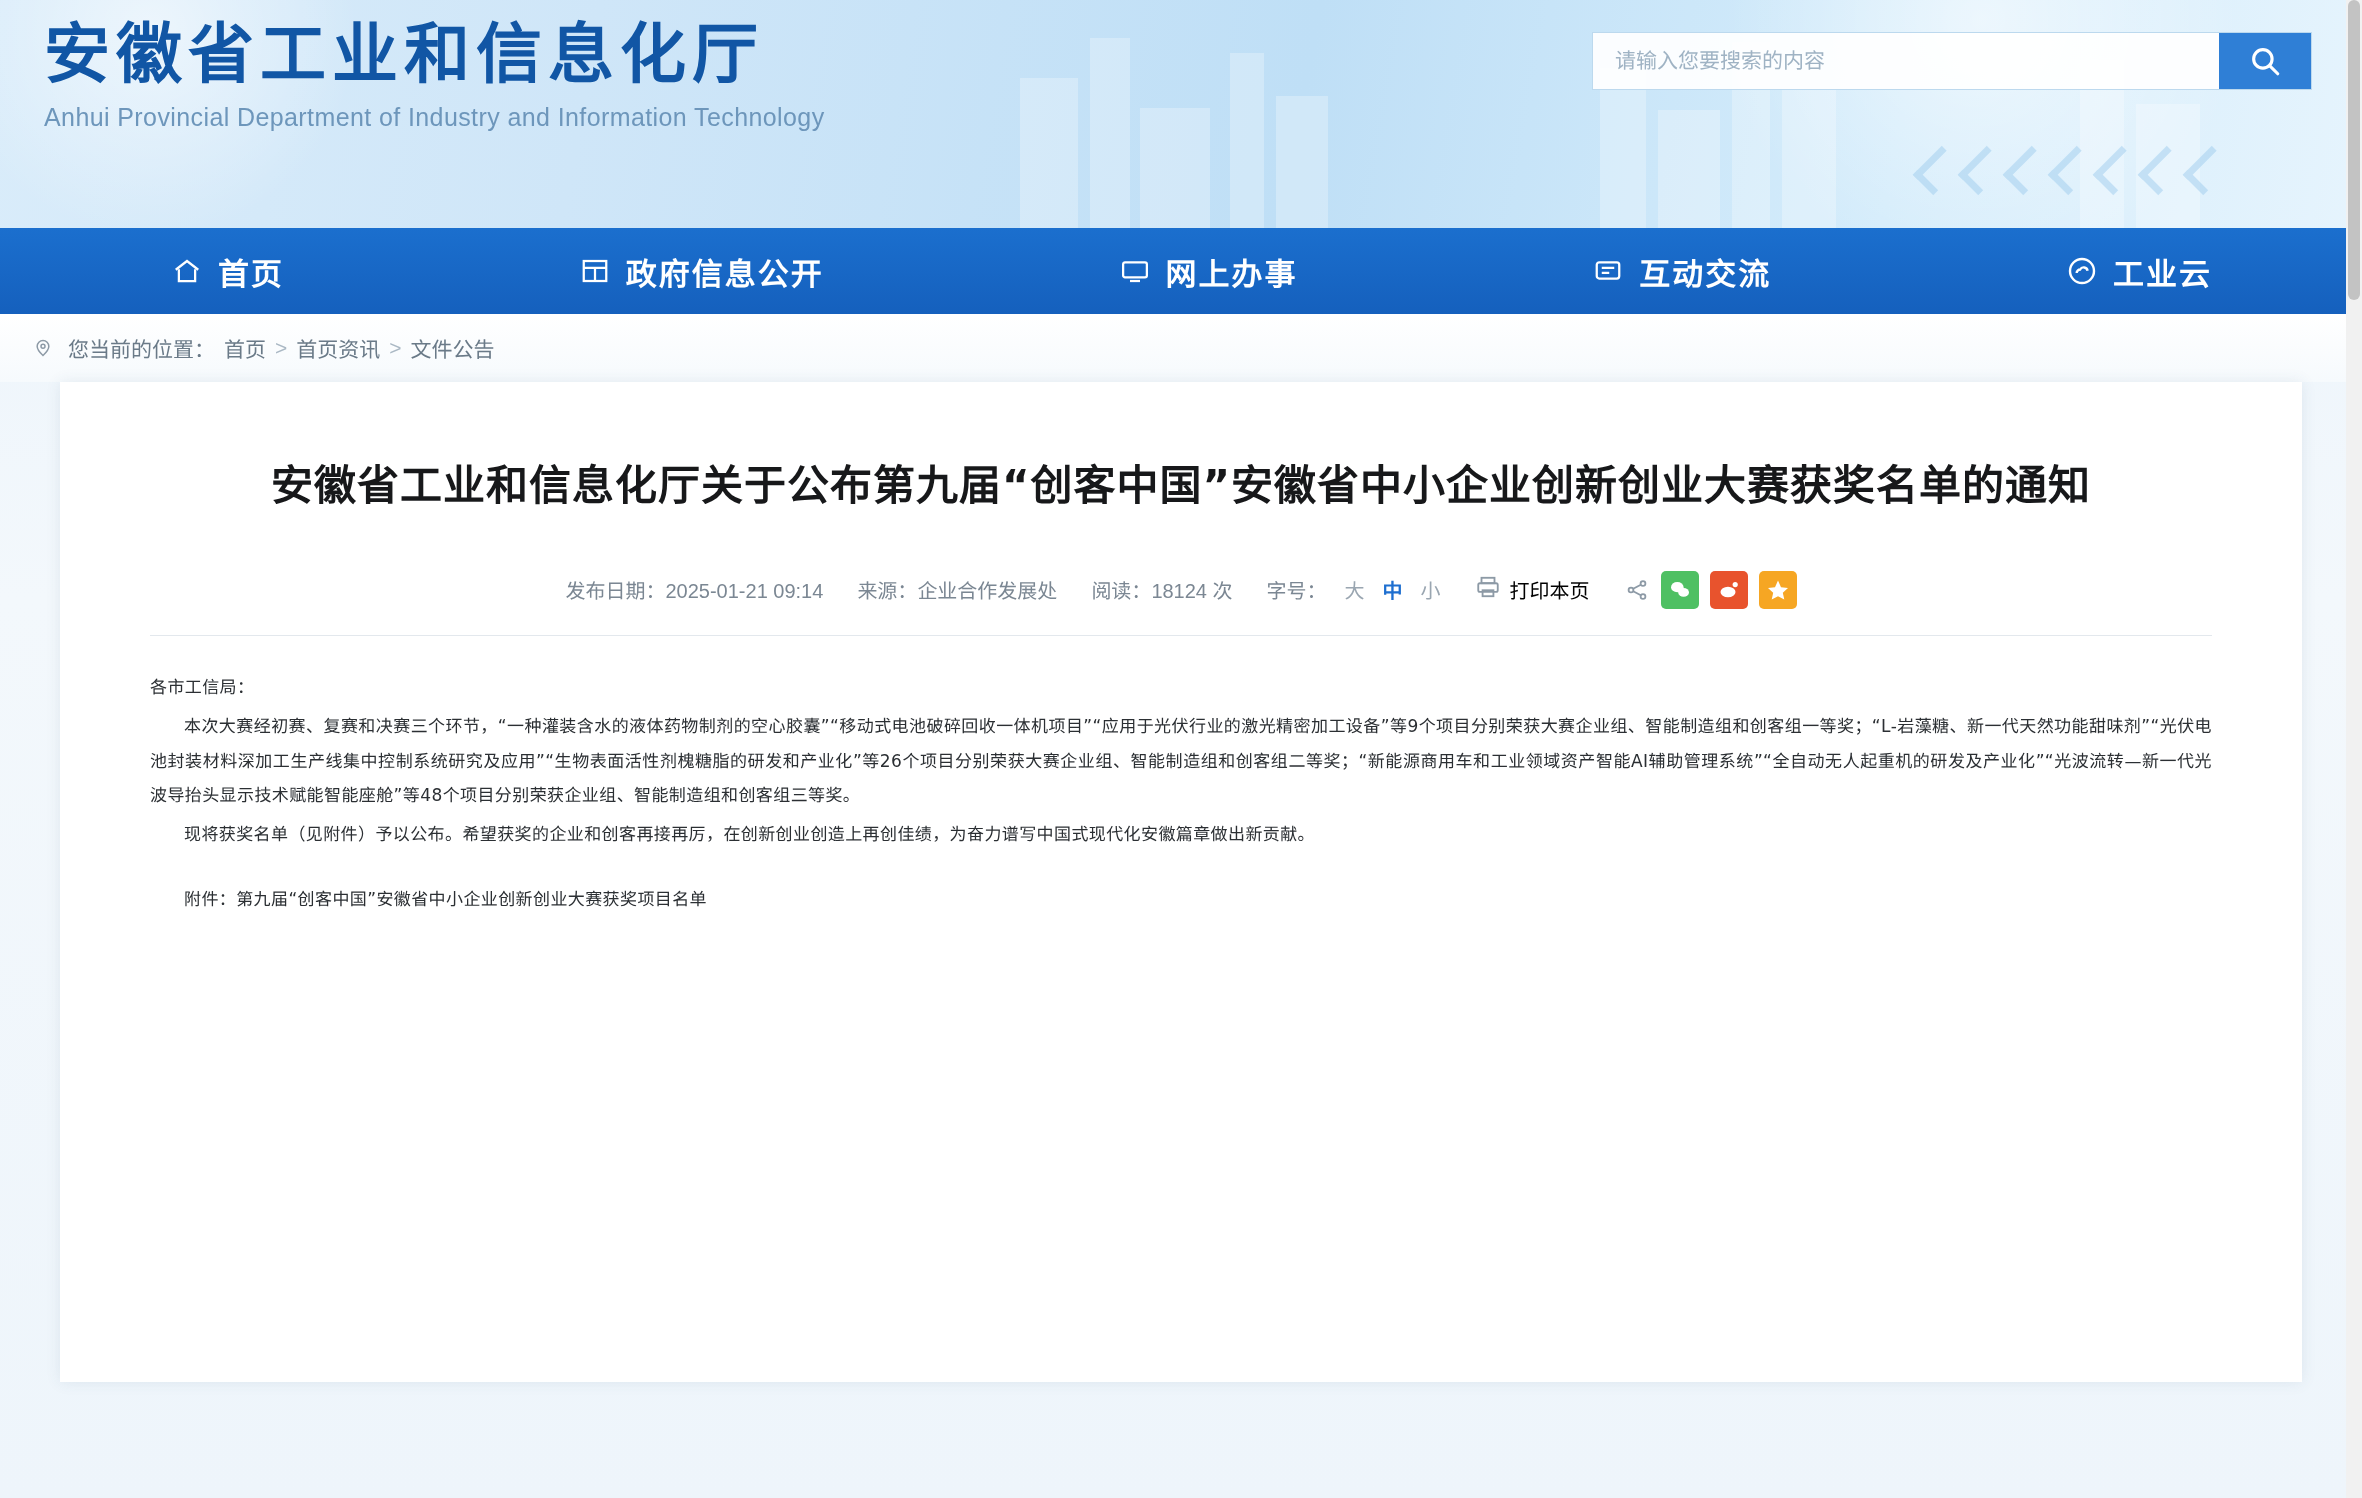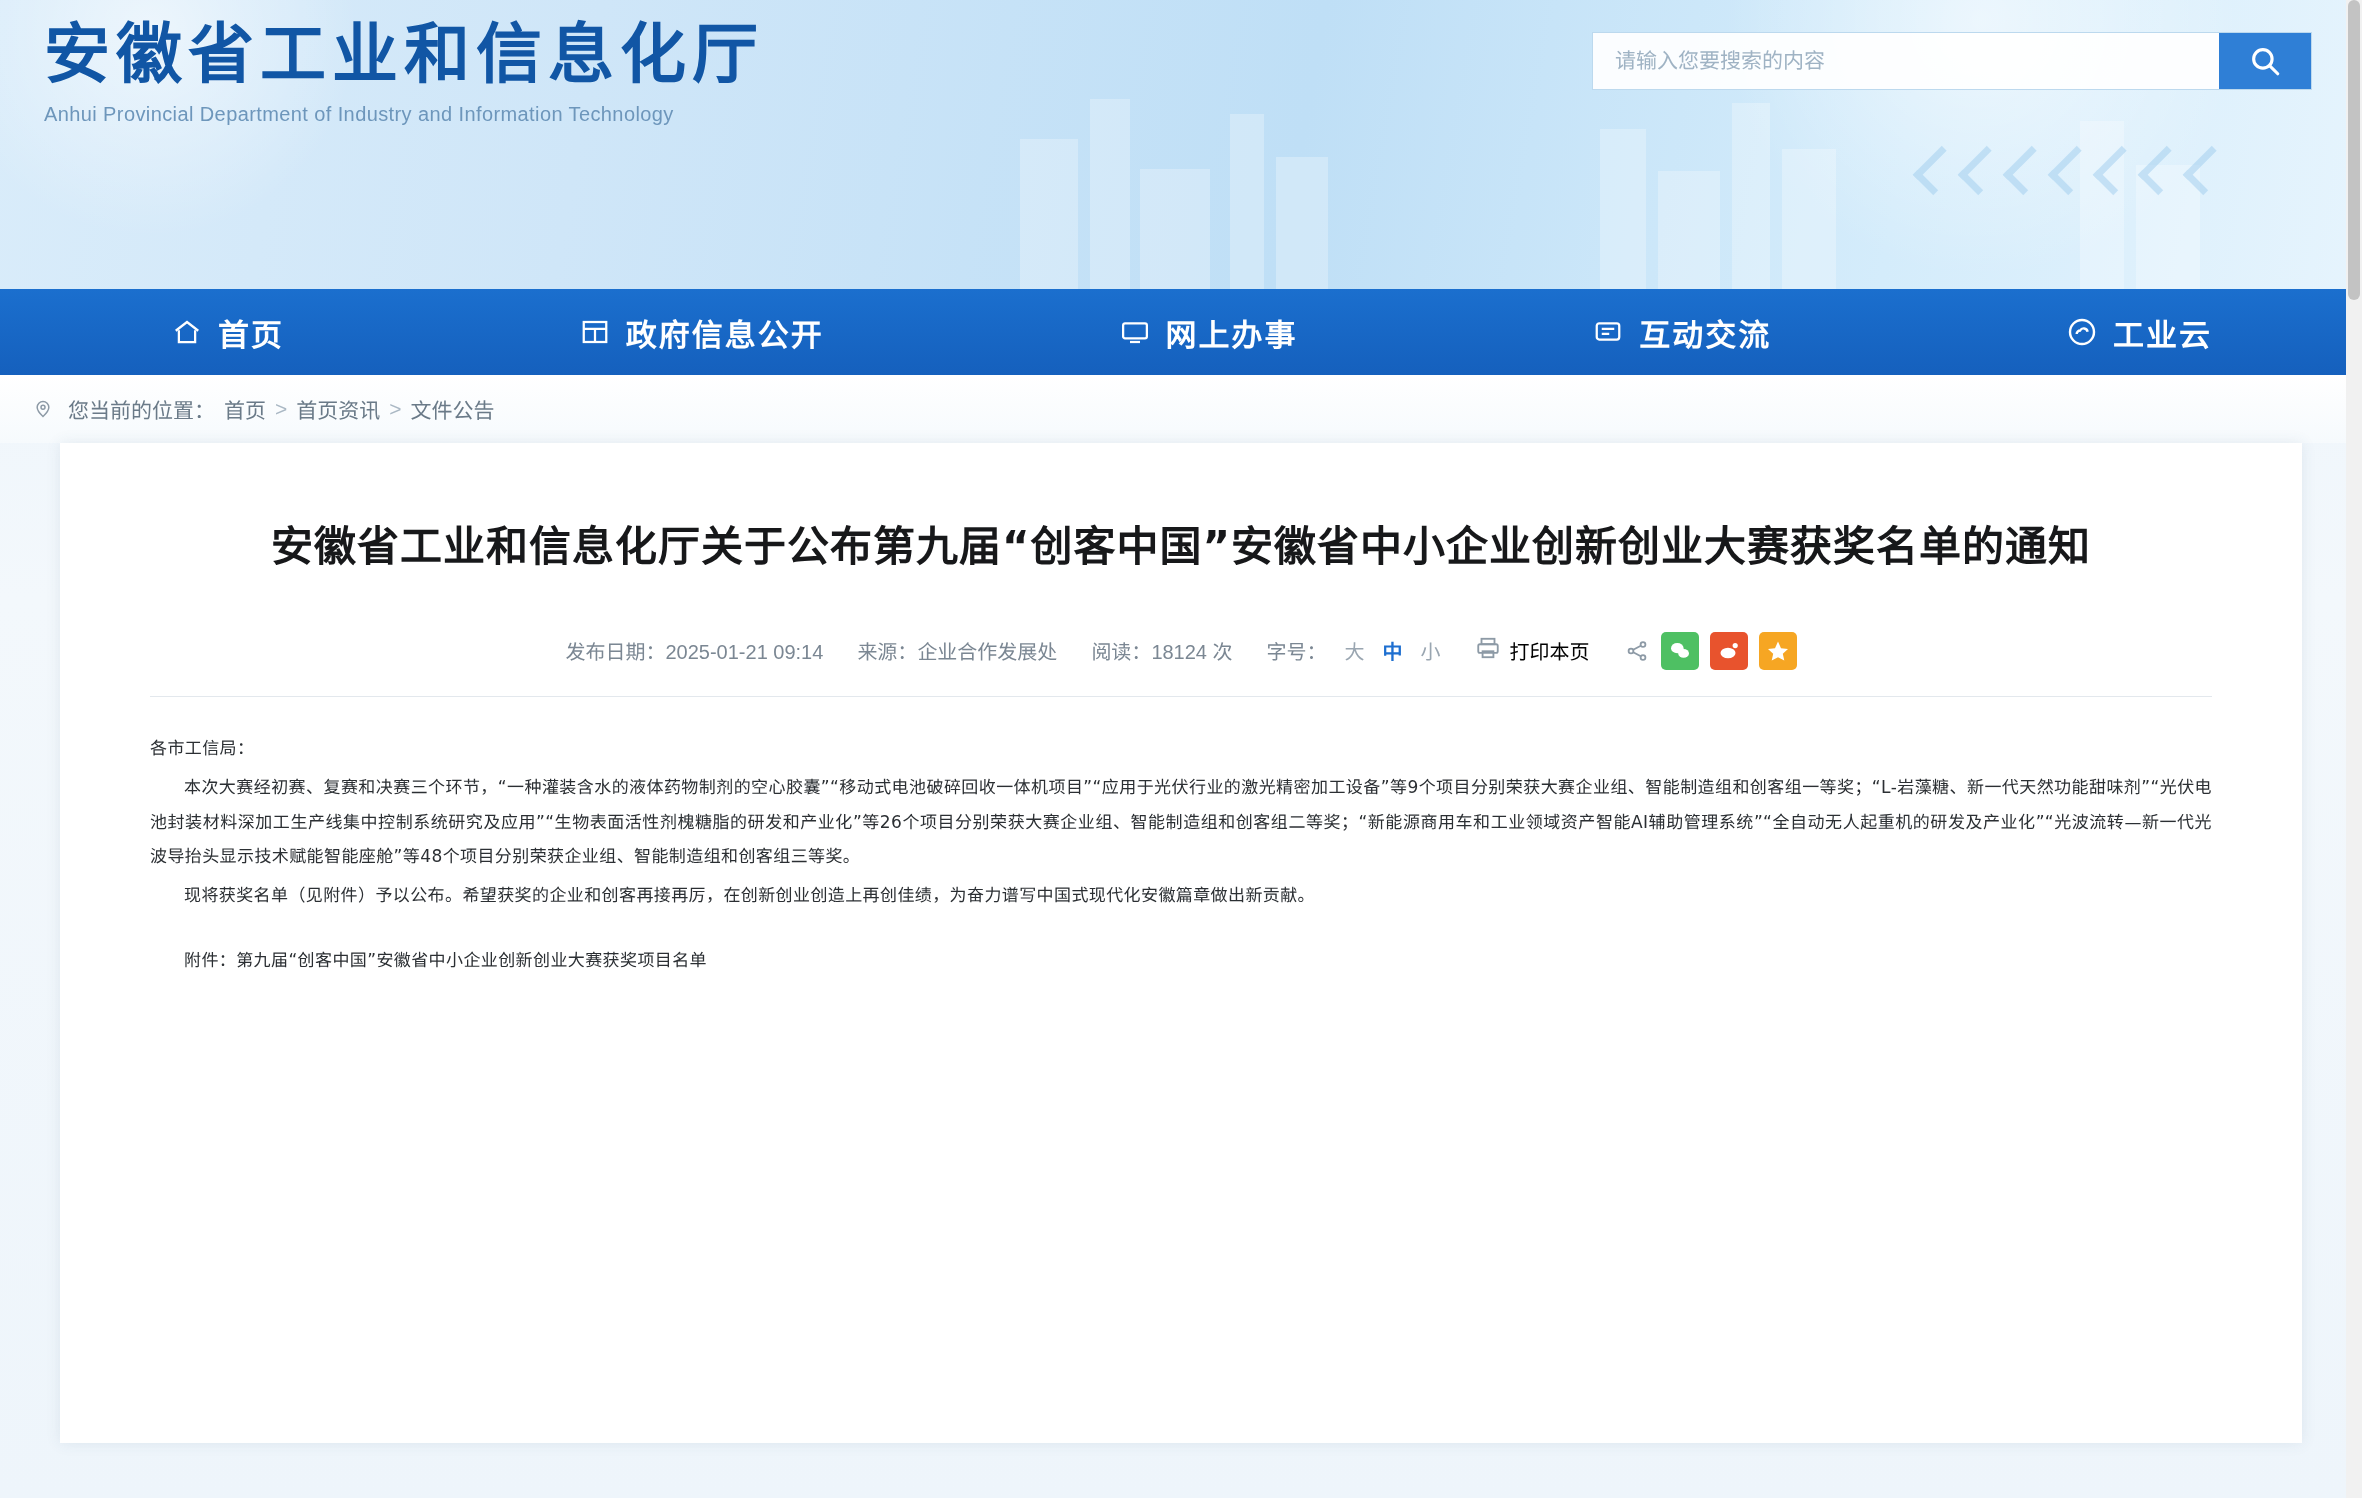--- a/index.html
+++ b/index.html
@@ -19,21 +19,21 @@
   
   .page-bg {
     position: absolute;
     inset: 0;
     background: linear-gradient(180deg, #eaf3fb 0%, #f3f8fc 40%, #eef5fb 100%);
   }
 
   
   .site-header {
     position: relative;
-    height: 289px;
+    height: 228px;
     background: linear-gradient(100deg, #d9ecfa 0%, #cfe6f8 25%, #bfdff6 55%, #d4ecfb 80%, #e6f4fd 100%);
     overflow: hidden;
   }
   .hdr-deco {
     position: absolute;
     top: 0; left: 0; right: 0; bottom: 0;
     pointer-events: none;
   }
   .hdr-deco .bld {
     position: absolute;
@@ -71,21 +71,21 @@
     font-family: "DejaVu Sans", "Liberation Sans", sans-serif;
     font-size: 66px;
     font-weight: bold;
     color: #1156a5;
     letter-spacing: 6px;
     line-height: 1.25;
     white-space: nowrap;
   }
   .brand-en {
     margin-top: 6px;
-    font-size: 20px;
+    font-size: 25px;
     color: #6d96bb;
     letter-spacing: 0.4px;
     white-space: nowrap;
   }
 
   .search-box {
     position: absolute;
     right: 50px;
     top: 32px;
     display: flex;

